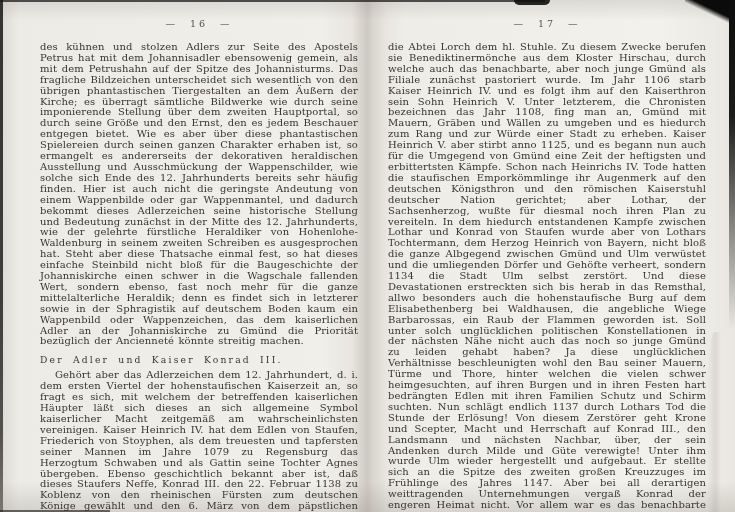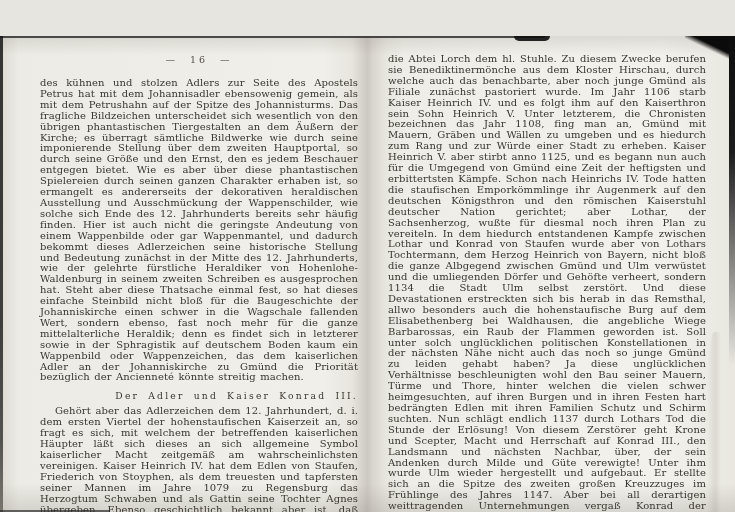--- a/index.html
+++ b/index.html
@@ -6,21 +6,20 @@
   body{
     width:735px;height:512px;overflow:hidden;position:relative;
     font-family:"DejaVu Serif","Liberation Serif",serif;
     background:#e7e5df;
   }
   .scan{
     position:absolute;inset:0;
     background:
       linear-gradient(180deg, rgba(120,115,105,.18) 0%, rgba(0,0,0,0) 4%, rgba(0,0,0,0) 94%, rgba(110,105,95,.20) 100%),
       linear-gradient(90deg, #dcd9d2 0%, #ecebe5 2.5%, #f0efe9 44%, #e2dfd8 50.3%, #eeede7 55%, #f2f1ec 90%, #e9e7e0 100%);
-    margin-top: 36px;
   }
   
   .edge-top{position:absolute;top:0;left:0;width:545px;height:2px;background:#1b1b1b;opacity:.75;}
   .edge-left{position:absolute;top:0;left:0;width:3px;height:100%;background:linear-gradient(#161616 0%,#222 60%,#3a3a38 85%,#6b675f 100%);opacity:.85;}
   .smudge-top-center{position:absolute;top:0;left:514px;width:36px;height:5px;background:#101010;border-radius:0 0 5px 5px;opacity:.9;}
   .corner-tr{position:absolute;top:0;right:0;width:50px;height:24px;background:linear-gradient(to bottom left,#0b0b0b 42%,rgba(11,11,11,0) 55%);}
   .edge-right{position:absolute;top:0;right:0;width:6px;height:330px;background:linear-gradient(to bottom,#0d0d0d 0%,#1c1c1c 35%,rgba(45,45,42,0) 100%);}
   .edge-bottom-left{position:absolute;bottom:0;left:0;width:110px;height:2px;background:#242424;opacity:.65;}
   .gutter{position:absolute;top:0;left:352px;width:34px;height:100%;
     background:linear-gradient(90deg,rgba(90,85,75,0) 0%,rgba(90,85,75,.16) 45%,rgba(120,115,105,.10) 60%,rgba(90,85,75,0) 100%);}
@@ -34,40 +33,41 @@
     text-align:center;color:#56514a;font-size:9.5px;letter-spacing:3px;
     margin-bottom:13px;white-space:pre;
   }
   .body-par{
     margin:0;color:#39352f;font-size:10px;line-height:10.9px;
     text-align:justify;word-spacing:1.1px;letter-spacing:.1px;
     hyphens:auto;
   }
   .body-par.indent{text-indent:15px;}
   .section-heading{
-    margin:7px 0 5px 0;text-align:right;color:#3a362f;
+    margin:7px 0 5px 0;text-align:left;color:#3a362f;
     font-size:9.2px;font-weight:normal;letter-spacing:2.2px;word-spacing:4px;
   }
 </style>
 </head>
 <body>
 
 <div class="scan">
 
   <div class="gutter"></div>
   <div class="page-curl-right"></div>
 
   <div class="page left">
     <div class="page-header">—  16  —</div>
     <p class="body-par">des kühnen und stolzen Adlers zur Seite des Apostels Petrus hat mit dem Johannisadler ebensowenig gemein, als mit dem Petrushahn auf der Spitze des Johannisturms. Das fragliche Bildzeichen unterscheidet sich wesentlich von den übrigen phantastischen Tiergestalten an dem Äußern der Kirche; es überragt sämtliche Bildwerke wie durch seine imponierende Stellung über dem zweiten Hauptportal, so durch seine Größe und den Ernst, den es jedem Beschauer entgegen bietet. Wie es aber über diese phantastischen Spielereien durch seinen ganzen Charakter erhaben ist, so ermangelt es andererseits der dekorativen heraldischen Ausstellung und Ausschmückung der Wappenschilder, wie solche sich Ende des 12. Jahrhunderts bereits sehr häufig finden. Hier ist auch nicht die geringste Andeutung von einem Wappenbilde oder gar Wappenmantel, und dadurch bekommt dieses Adlerzeichen seine historische Stellung und Bedeutung zunächst in der Mitte des 12. Jahrhunderts, wie der gelehrte fürstliche Heraldiker von Hohenlohe-Waldenburg in seinem zweiten Schreiben es ausgesprochen hat. Steht aber diese Thatsache einmal fest, so hat dieses einfache Steinbild nicht bloß für die Baugeschichte der Johanniskirche einen schwer in die Wagschale fallenden Wert, sondern ebenso, fast noch mehr für die ganze mittelalterliche Heraldik; denn es findet sich in letzterer sowie in der Sphragistik auf deutschem Boden kaum ein Wappenbild oder Wappenzeichen, das dem kaiserlichen Adler an der Johanniskirche zu Gmünd die Priorität bezüglich der Ancienneté könnte streitig machen.</p>
     <h3 class="section-heading">Der Adler und Kaiser Konrad III.</h3>
     <p class="body-par indent">Gehört aber das Adlerzeichen dem 12. Jahrhundert, d. i. dem ersten Viertel der hohenstaufischen Kaiserzeit an, so fragt es sich, mit welchem der betreffenden kaiserlichen Häupter läßt sich dieses an sich allgemeine Symbol kaiserlicher Macht zeitgemäß am wahrscheinlichsten vereinigen. Kaiser Heinrich IV. hat dem Edlen von Staufen, Friederich von Stoyphen, als dem treuesten und tapfersten seiner Mannen im Jahre 1079 zu Regensburg das Herzogtum Schwaben und als Gattin seine Tochter Agnes übergeben. Ebenso geschichtlich bekannt aber ist, daß dieses Staufers Neffe, Konrad III. den 22. Februar 1138 zu Koblenz von den rheinischen Fürsten zum deutschen Könige gewählt und den 6. März von dem päpstlichen Legaten zu Aachen als solcher gekrönt worden ist. Gerade aber das letzte Viertel des 11. und erste Viertel des 12. Jahrhunderts war auch für die nächste Umgebung von Gmünd ein sehr bewegtes. Anno 1102 den 3. Mai überlassen Herzog Friedrich und seine Gemahlin, im Einverständnis ihrer beiden Söhne Friedrich und Konrad,</p>
   </div>
 
   <div class="page right">
+    <div class="page-header">—  17  —</div>
     <p class="body-par">die Abtei Lorch dem hl. Stuhle. Zu diesem Zwecke berufen sie Benediktinermönche aus dem Kloster Hirschau, durch welche auch das benachbarte, aber noch junge Gmünd als Filiale zunächst pastoriert wurde. Im Jahr 1106 starb Kaiser Heinrich IV. und es folgt ihm auf den Kaiserthron sein Sohn Heinrich V. Unter letzterem, die Chronisten bezeichnen das Jahr 1108, fing man an, Gmünd mit Mauern, Gräben und Wällen zu umgeben und es hiedurch zum Rang und zur Würde einer Stadt zu erheben. Kaiser Heinrich V. aber stirbt anno 1125, und es begann nun auch für die Umgegend von Gmünd eine Zeit der heftigsten und erbittertsten Kämpfe. Schon nach Heinrichs IV. Tode hatten die staufischen Emporkömmlinge ihr Augenmerk auf den deutschen Königsthron und den römischen Kaiserstuhl deutscher Nation gerichtet; aber Lothar, der Sachsenherzog, wußte für diesmal noch ihren Plan zu vereiteln. In dem hiedurch entstandenen Kampfe zwischen Lothar und Konrad von Staufen wurde aber von Lothars Tochtermann, dem Herzog Heinrich von Bayern, nicht bloß die ganze Albgegend zwischen Gmünd und Ulm verwüstet und die umliegenden Dörfer und Gehöfte verheert, sondern 1134 die Stadt Ulm selbst zerstört. Und diese Devastationen erstreckten sich bis herab in das Remsthal, allwo besonders auch die hohenstaufische Burg auf dem Elisabethenberg bei Waldhausen, die angebliche Wiege Barbarossas, ein Raub der Flammen geworden ist. Soll unter solch unglücklichen politischen Konstellationen in der nächsten Nähe nicht auch das noch so junge Gmünd zu leiden gehabt haben? Ja diese unglücklichen Verhältnisse beschleunigten wohl den Bau seiner Mauern, Türme und Thore, hinter welchen die vielen schwer heimgesuchten, auf ihren Burgen und in ihren Festen hart bedrängten Edlen mit ihren Familien Schutz und Schirm suchten. Nun schlägt endlich 1137 durch Lothars Tod die Stunde der Erlösung! Von diesem Zerstörer geht Krone und Scepter, Macht und Herrschaft auf Konrad III., den Landsmann und nächsten Nachbar, über, der sein Andenken durch Milde und Güte verewigte! Unter ihm wurde Ulm wieder hergestellt und aufgebaut. Er stellte sich an die Spitze des zweiten großen Kreuzzuges im Frühlinge des Jahres 1147. Aber bei all derartigen weittragenden Unternehmungen vergaß Konrad der engeren Heimat nicht. Vor allem war es das benachbarte Lorch, das er in jeglicher Weise durch reichliche Schenkungen zu heben suchte. Denn wie schon nach seines Vaters Tode (Friedericus antiquus) seine Mutter Agnes mit seiner und seines Bruders Friedericus monoculus Zustimmung das neugegründete Kloster mit vielen und reichlichen Gütern begabte, so fügte er selbst in späteren Jahren noch viele andere bedeutende Begabungen hinzu.</p>
 
   </div>
 
   <div class="edge-top"></div>
   <div class="edge-left"></div>
   <div class="smudge-top-center"></div>
   <div class="corner-tr"></div>
   <div class="edge-right"></div>
   <div class="edge-bottom-left"></div>

